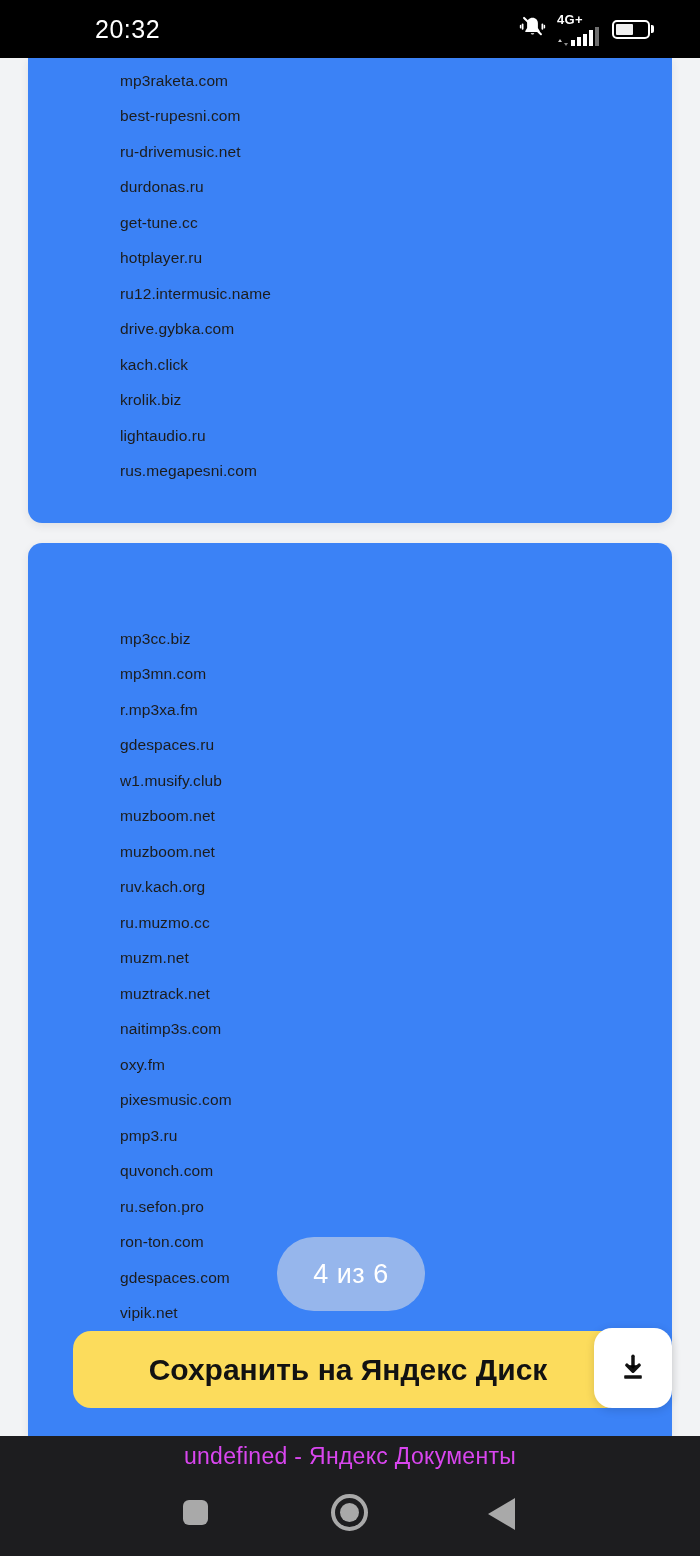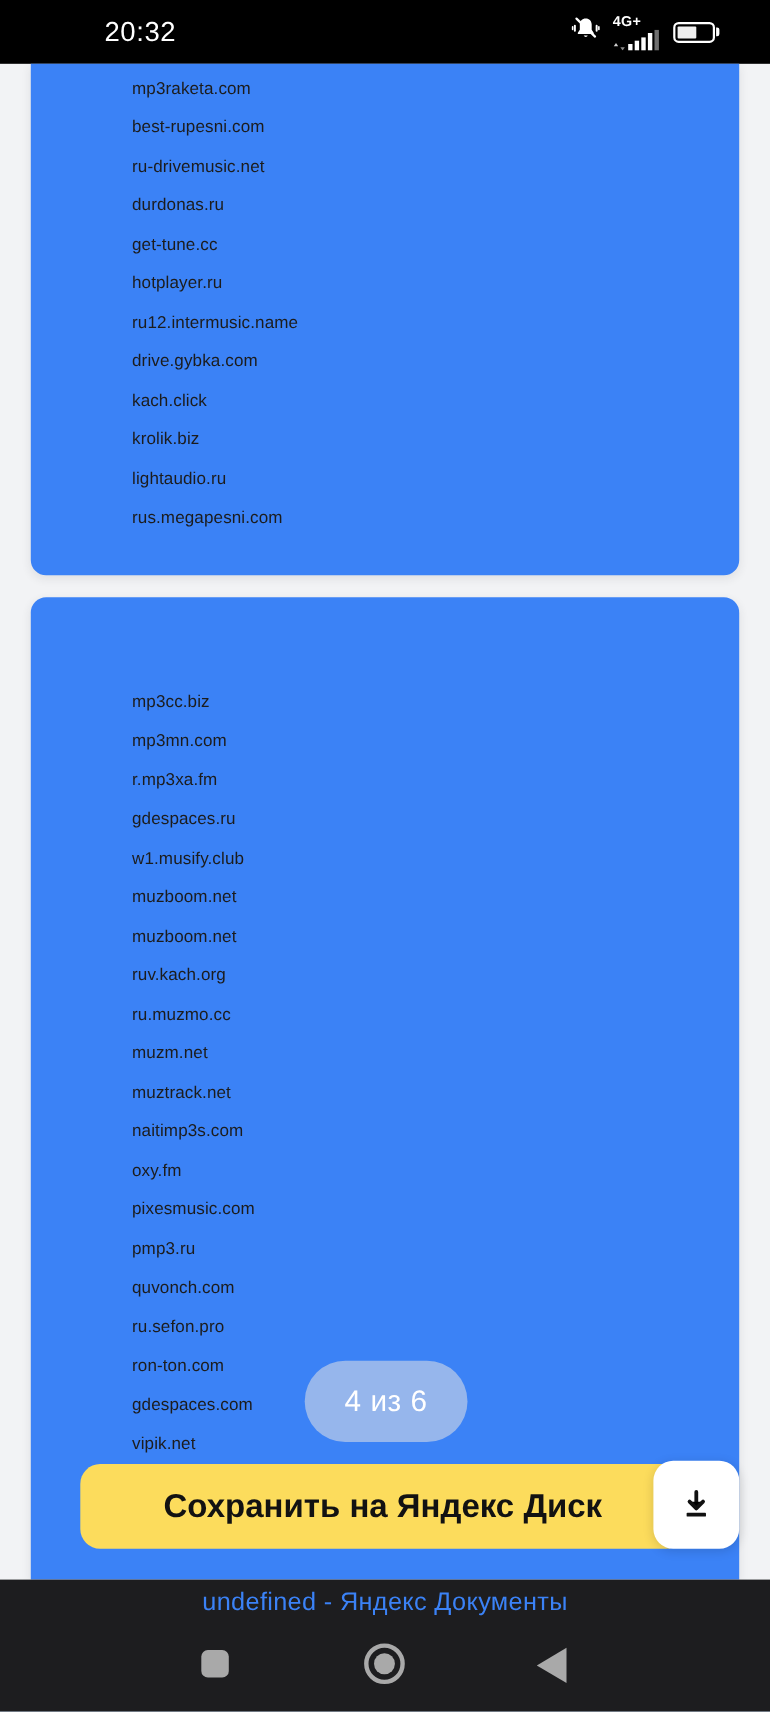--- a/index.html
+++ b/index.html
@@ -52,21 +52,21 @@
     background:#fff;border:none;cursor:pointer;box-shadow:0 2px 10px rgba(0,0,0,.14);
     display:flex;align-items:center;justify-content:center;
   }
   
   .bottom-bar{
     position:absolute;left:0;top:1436px;width:700px;height:120px;
     background:var(--bottom-bar-bg,#1d1d1f);
   }
   .bottom-title{
     position:absolute;left:0;top:7px;width:100%;text-align:center;
-    color:#3b82f6;font-size:23px;letter-spacing:.3px;
+    color:#d946ef;font-size:23px;letter-spacing:.3px;
   }
   .nav-recents{position:absolute;left:183px;top:1500px;width:25px;height:25px;border-radius:6px;background:#a9a9a9;cursor:pointer;}
   .nav-home{position:absolute;left:331px;top:1494px;width:37px;height:37px;border-radius:50%;
     border:4px solid #a9a9a9;box-sizing:border-box;display:flex;align-items:center;justify-content:center;cursor:pointer;}
   .nav-home-inner{width:19px;height:19px;border-radius:50%;background:#a9a9a9;}
   .nav-back{position:absolute;left:488px;top:1498px;width:0;height:0;cursor:pointer;
     border-top:16px solid transparent;border-bottom:16px solid transparent;border-right:27px solid #a9a9a9;}
 </style>
 </head>
 <body>

